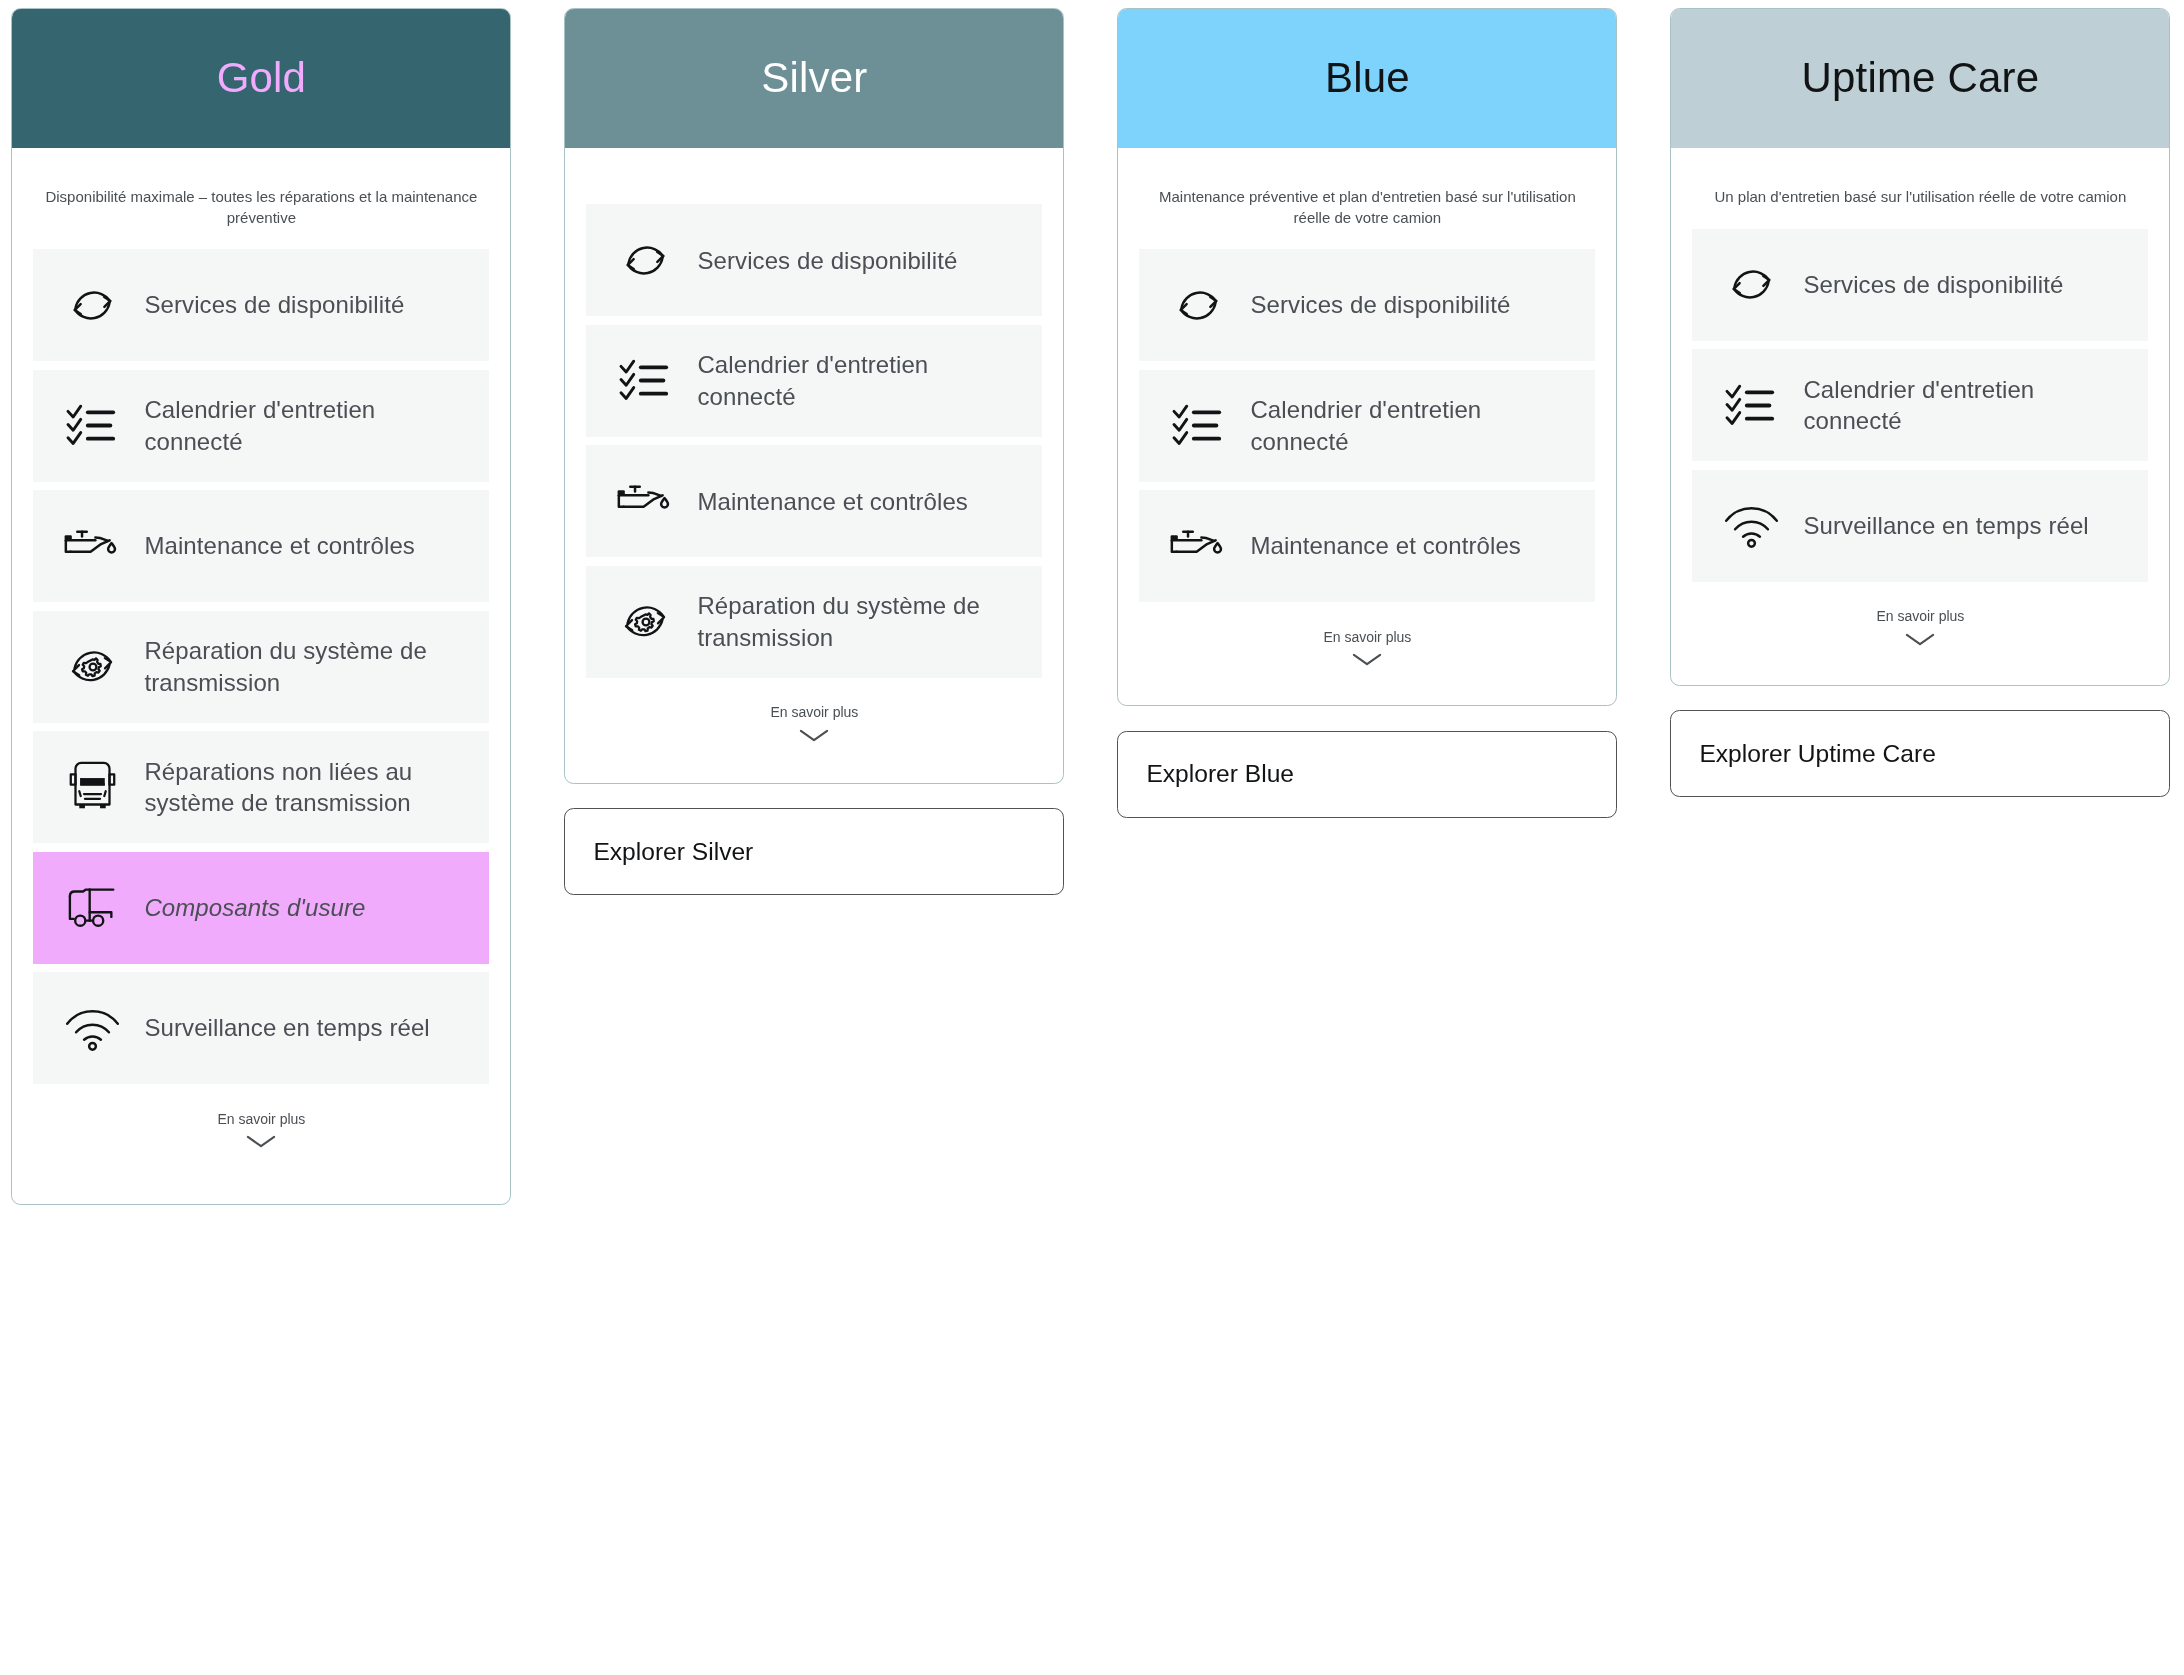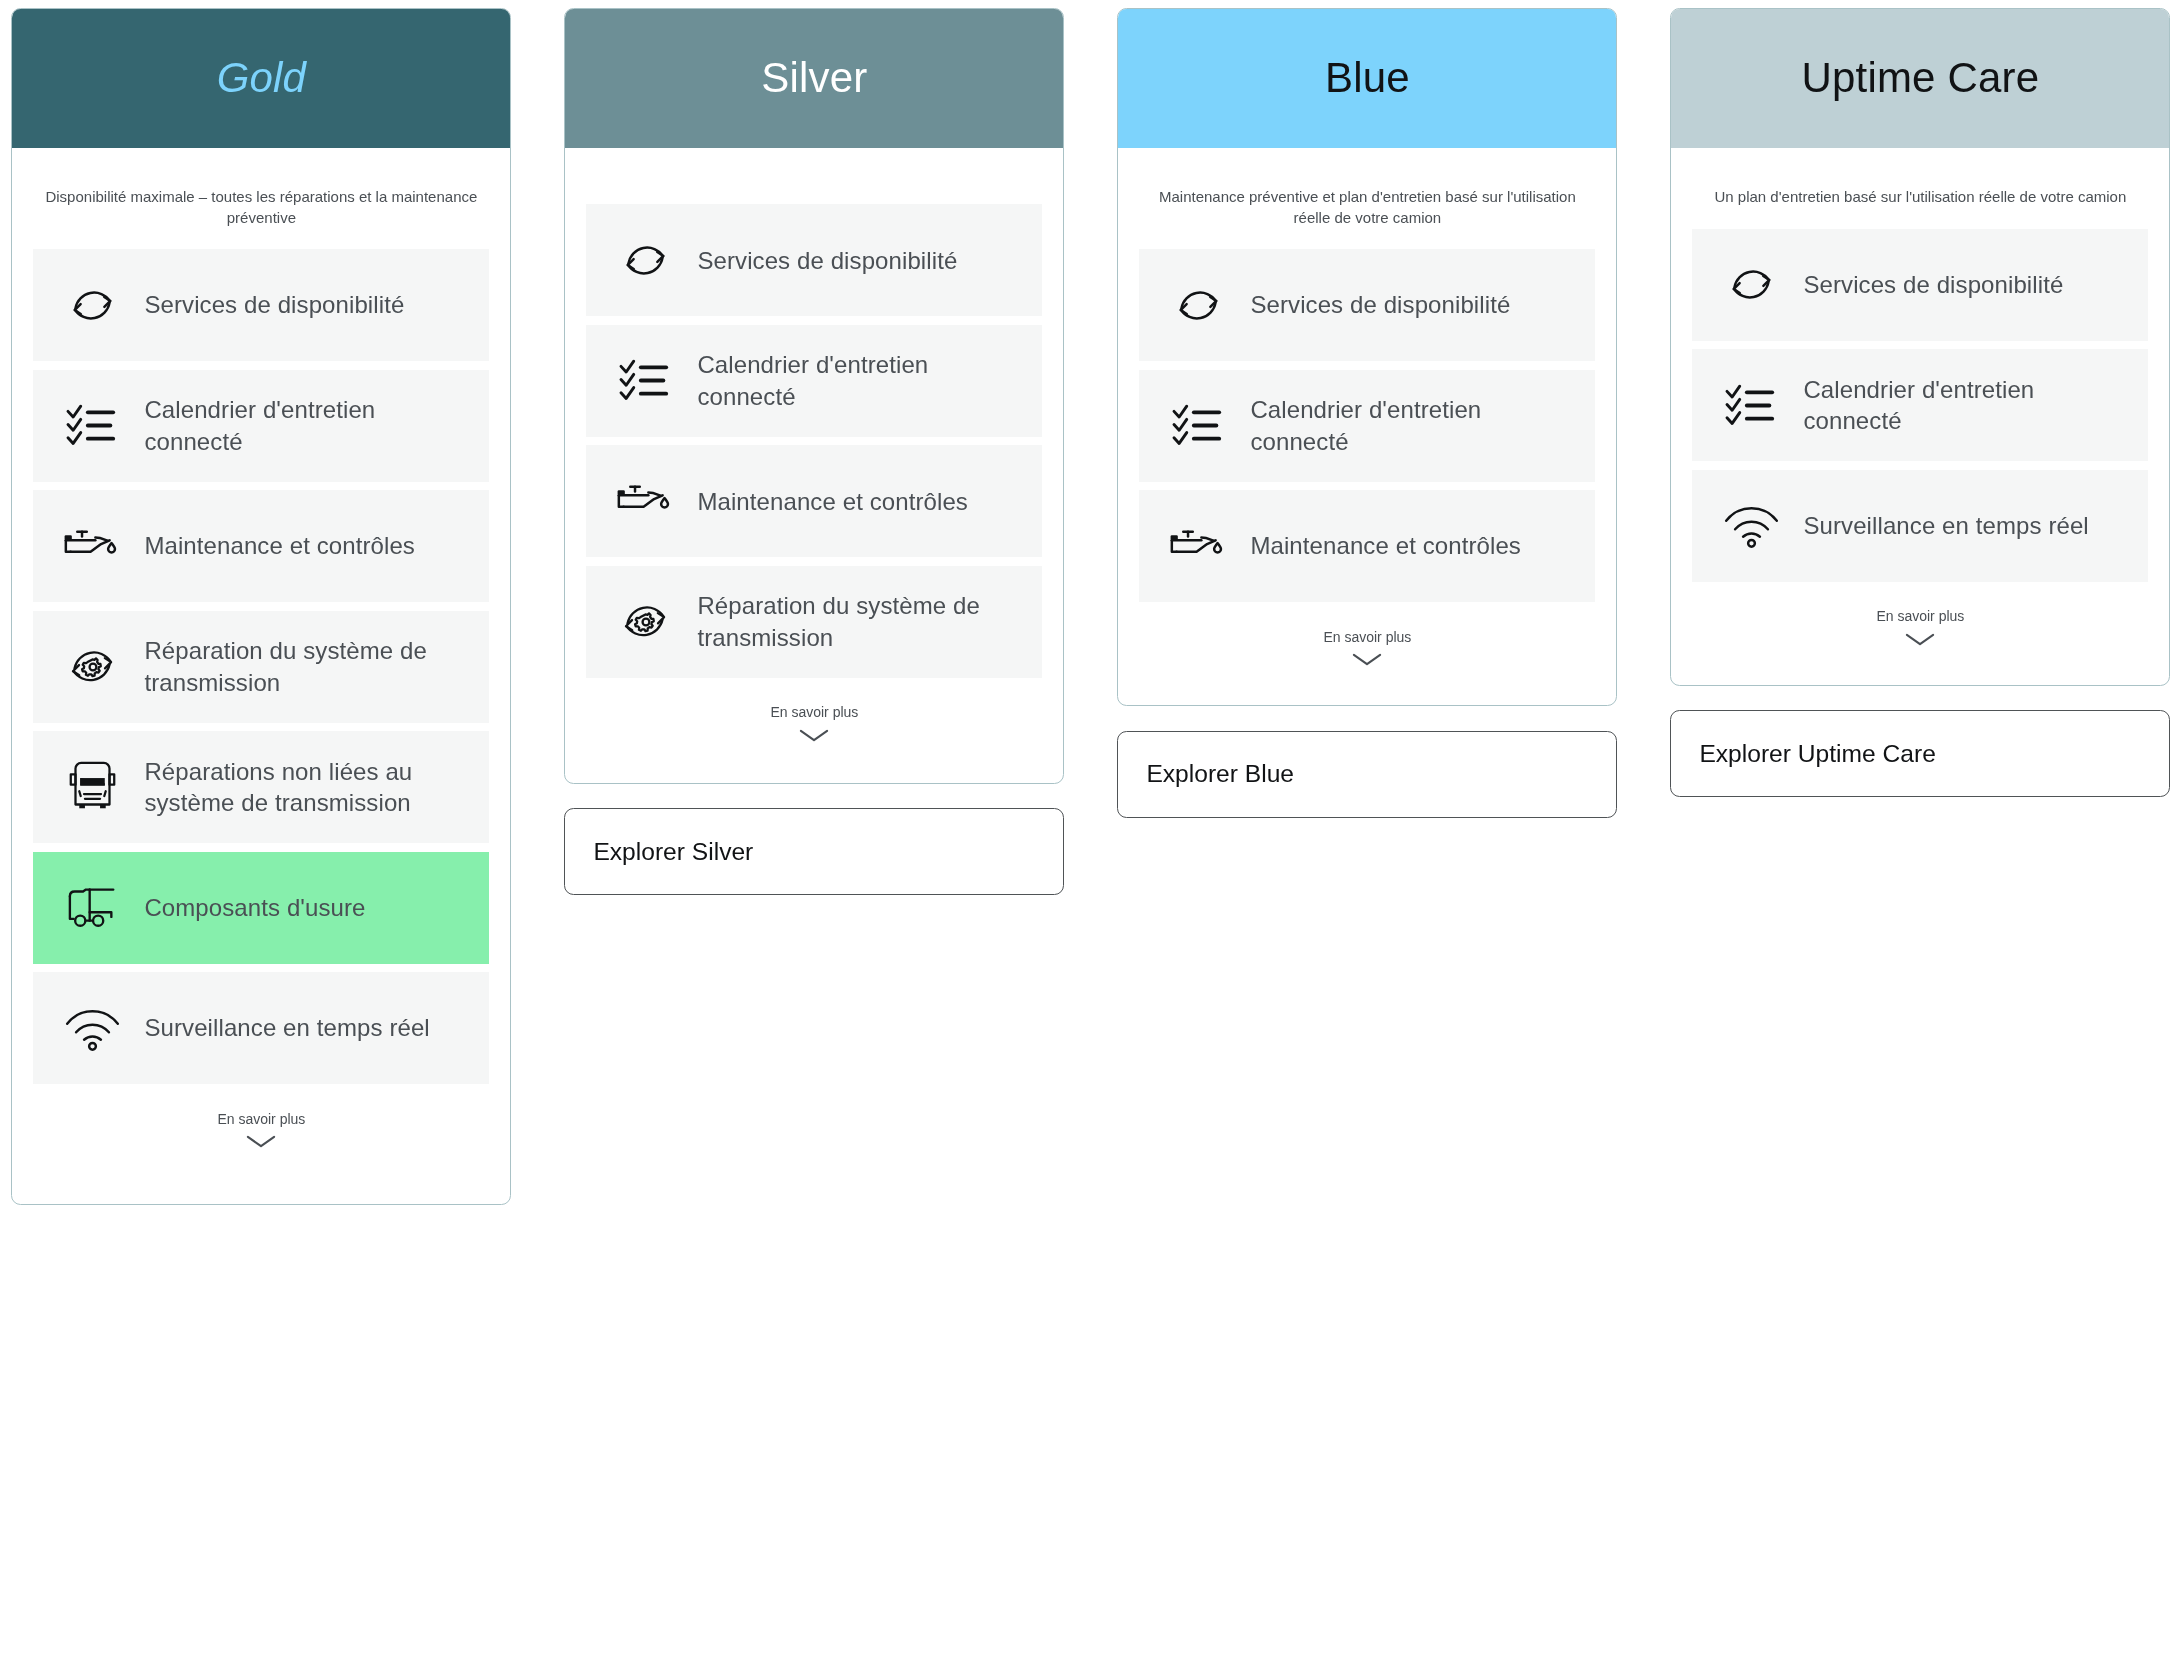--- a/index.html
+++ b/index.html
@@ -138,21 +138,21 @@
   .pad-bottom-blue .plan-body { padding-bottom: 38px; }
   .pad-bottom-uptime .plan-body { padding-bottom: 38px; }
 </style>
 </head>
 <body>
 
 <div class="plans-grid">
     <div class="plan-col">
       <div class="plan-card pad-bottom-gold" style="border-color: rgb(169, 194, 198);">
         <div class="plan-header" style="background: rgb(53, 102, 112);">
-          <div class="plan-header-title" style="color: #7dd3fc; font-style: italic;">Gold</div>
+          <div class="plan-header-title" style="color: #f0abfc;">Gold</div>
         </div>
         <div class="plan-body">
           <p class="plan-desc" style="color: rgb(74, 79, 84);">Disponibilité maximale – toutes les réparations et la maintenance préventive</p>
           <div class="feature-list">
             <div class="feature-row" style="background: rgb(245, 246, 246);">
               <span class="feature-icon">
     <svg width="55" height="55" viewBox="0 0 58 58" fill="none" stroke="#111315" stroke-width="2.6" stroke-linecap="round" stroke-linejoin="round">
       <path d="M10.5 33.5 A20 20 0 0 0 47 26"></path>
       <path d="M47.5 24.5 A20 20 0 0 0 11 32"></path>
       <path d="M16.5 27.5 L10.2 33.8 L16.6 38"></path>
@@ -213,21 +213,21 @@
       <path d="M13 34 l1.5 5"></path>
       <path d="M41 34 l-1.5 5"></path>
       <path d="M18 37 h18"></path>
       <path d="M19 42 h16"></path>
       <path d="M13 48 h6 v4 h-6z" fill="#111315" stroke="none"></path>
       <path d="M35 48 h6 v4 h-6z" fill="#111315" stroke="none"></path>
     </svg>
               </span>
               <span class="feature-label" style="color: rgb(74, 79, 84);">Réparations non liées au système de transmission</span>
             </div>
-            <div class="feature-row" style="background: #86efac;">
+            <div class="feature-row" style="background: #f0abfc; font-style: italic;">
               <span class="feature-icon">
     <svg width="59" height="49" viewBox="0 0 62 52" fill="none" stroke="#111315" stroke-width="2.5" stroke-linecap="round" stroke-linejoin="round">
       <path d="M7 14 C7 10 9 9 12 9 h9 l3-2 h4"></path>
       <path d="M7 14 V38 h4"></path>
       <path d="M28 7 V40"></path>
       <path d="M28 7 H53"></path>
       <path d="M28 31 H51 V36"></path>
       <circle cx="18" cy="40" r="5.4"></circle>
       <circle cx="37" cy="40" r="5.4"></circle>
       <path d="M24 40 H31"></path>

